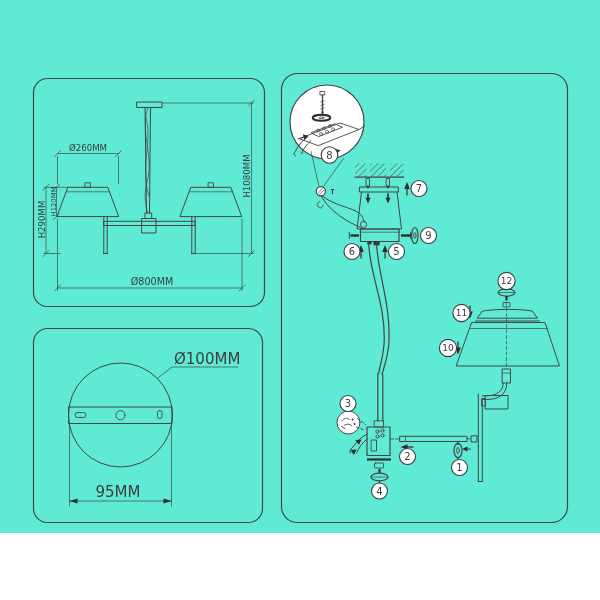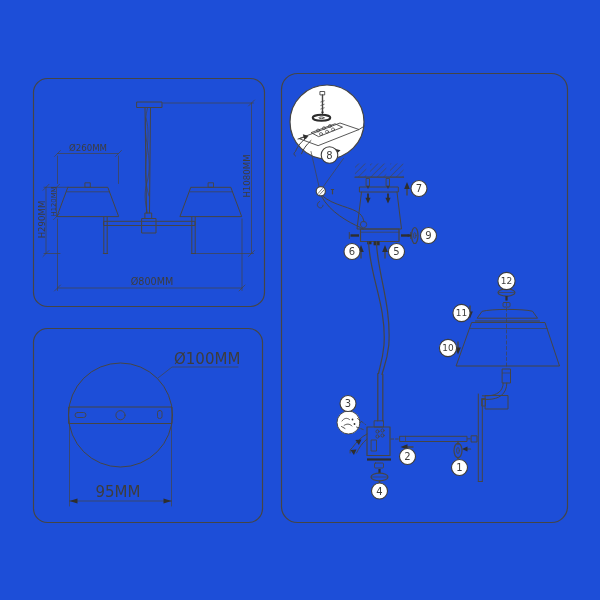--- a/index.html
+++ b/index.html
@@ -1,16 +1,16 @@
 <!DOCTYPE html>
 <html><head>
 <meta charset="utf-8">
 <style>
   html,body{margin:0;padding:0;background:#ffffff;}
-  #stage{position:relative;width:600px;height:600px;background:#1d4ed8;overflow:hidden;
+  #stage{position:relative;width:600px;height:533px;background:#5eead4;overflow:hidden;
          font-family:"DejaVu Sans",sans-serif;}
   svg{position:absolute;left:0;top:0;}
   .s{stroke:#454545;fill:none;stroke-width:1;stroke-linejoin:round;stroke-linecap:round;}
   .s07{stroke-width:0.7}.s09{stroke-width:0.9}.s12{stroke-width:1.2}.s14{stroke-width:1.4}
   .blk{fill:#2e2e2e;stroke:none;}
   .wfill{fill:#ffffff;}
   .lbl{fill:#3d3d3d;stroke:none;font-family:"DejaVu Sans",sans-serif;}
   .badge circle{stroke:#3d3d3d;fill:#ffffff;stroke-width:1.1;}
   .badge text{fill:#3d3d3d;stroke:none;}
   .dash{stroke-dasharray:2.6 2;}

